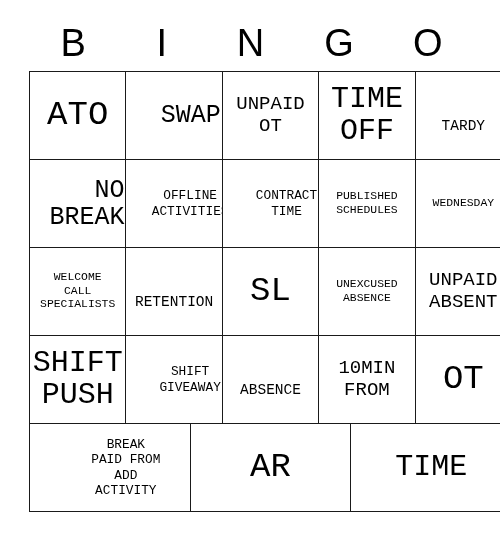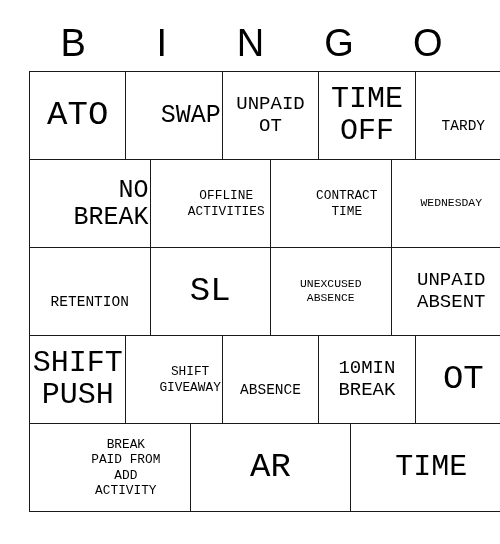--- a/index.html
+++ b/index.html
@@ -120,25 +120,34 @@
         </div>
       <div class="bingo-cell fs-xs">
           <span class="cell-text">OFFLINE
 ACTIVITIES</span>
         </div>
       <div class="bingo-cell fs-xs">
           <span class="cell-text">CONTRACT
 TIME</span>
         </div>
       <div class="bingo-cell fs-xxs">
+          <span class="cell-text">PUBLISHED
+SCHEDULES</span>
+        </div>
+      <div class="bingo-cell fs-xxs">
           <span class="cell-text">WEDNESDAY</span>
         </div>
     </div>
 
     <div class="bingo-row">
+      <div class="bingo-cell fs-xxs">
+          <span class="cell-text">WELCOME
+CALL
+SPECIALISTS</span>
+        </div>
       <div class="bingo-cell fs-sm">
           <span class="cell-text">RETENTION</span>
         </div>
       <div class="bingo-cell fs-xxl">
           <span class="cell-text">SL</span>
         </div>
       <div class="bingo-cell fs-xxs">
           <span class="cell-text">UNEXCUSED
 ABSENCE</span>
         </div>
@@ -155,21 +164,21 @@
         </div>
       <div class="bingo-cell fs-xs">
           <span class="cell-text">SHIFT
 GIVEAWAY</span>
         </div>
       <div class="bingo-cell fs-sm">
           <span class="cell-text">ABSENCE</span>
         </div>
       <div class="bingo-cell fs-md">
           <span class="cell-text">10MIN
-BREAK</span>
+FROM</span>
         </div>
       <div class="bingo-cell fs-xxl">
           <span class="cell-text">OT</span>
         </div>
     </div>
 
     <div class="bingo-row">
       <div class="bingo-cell fs-xs">
           <span class="cell-text">BREAK
 PAID FROM

